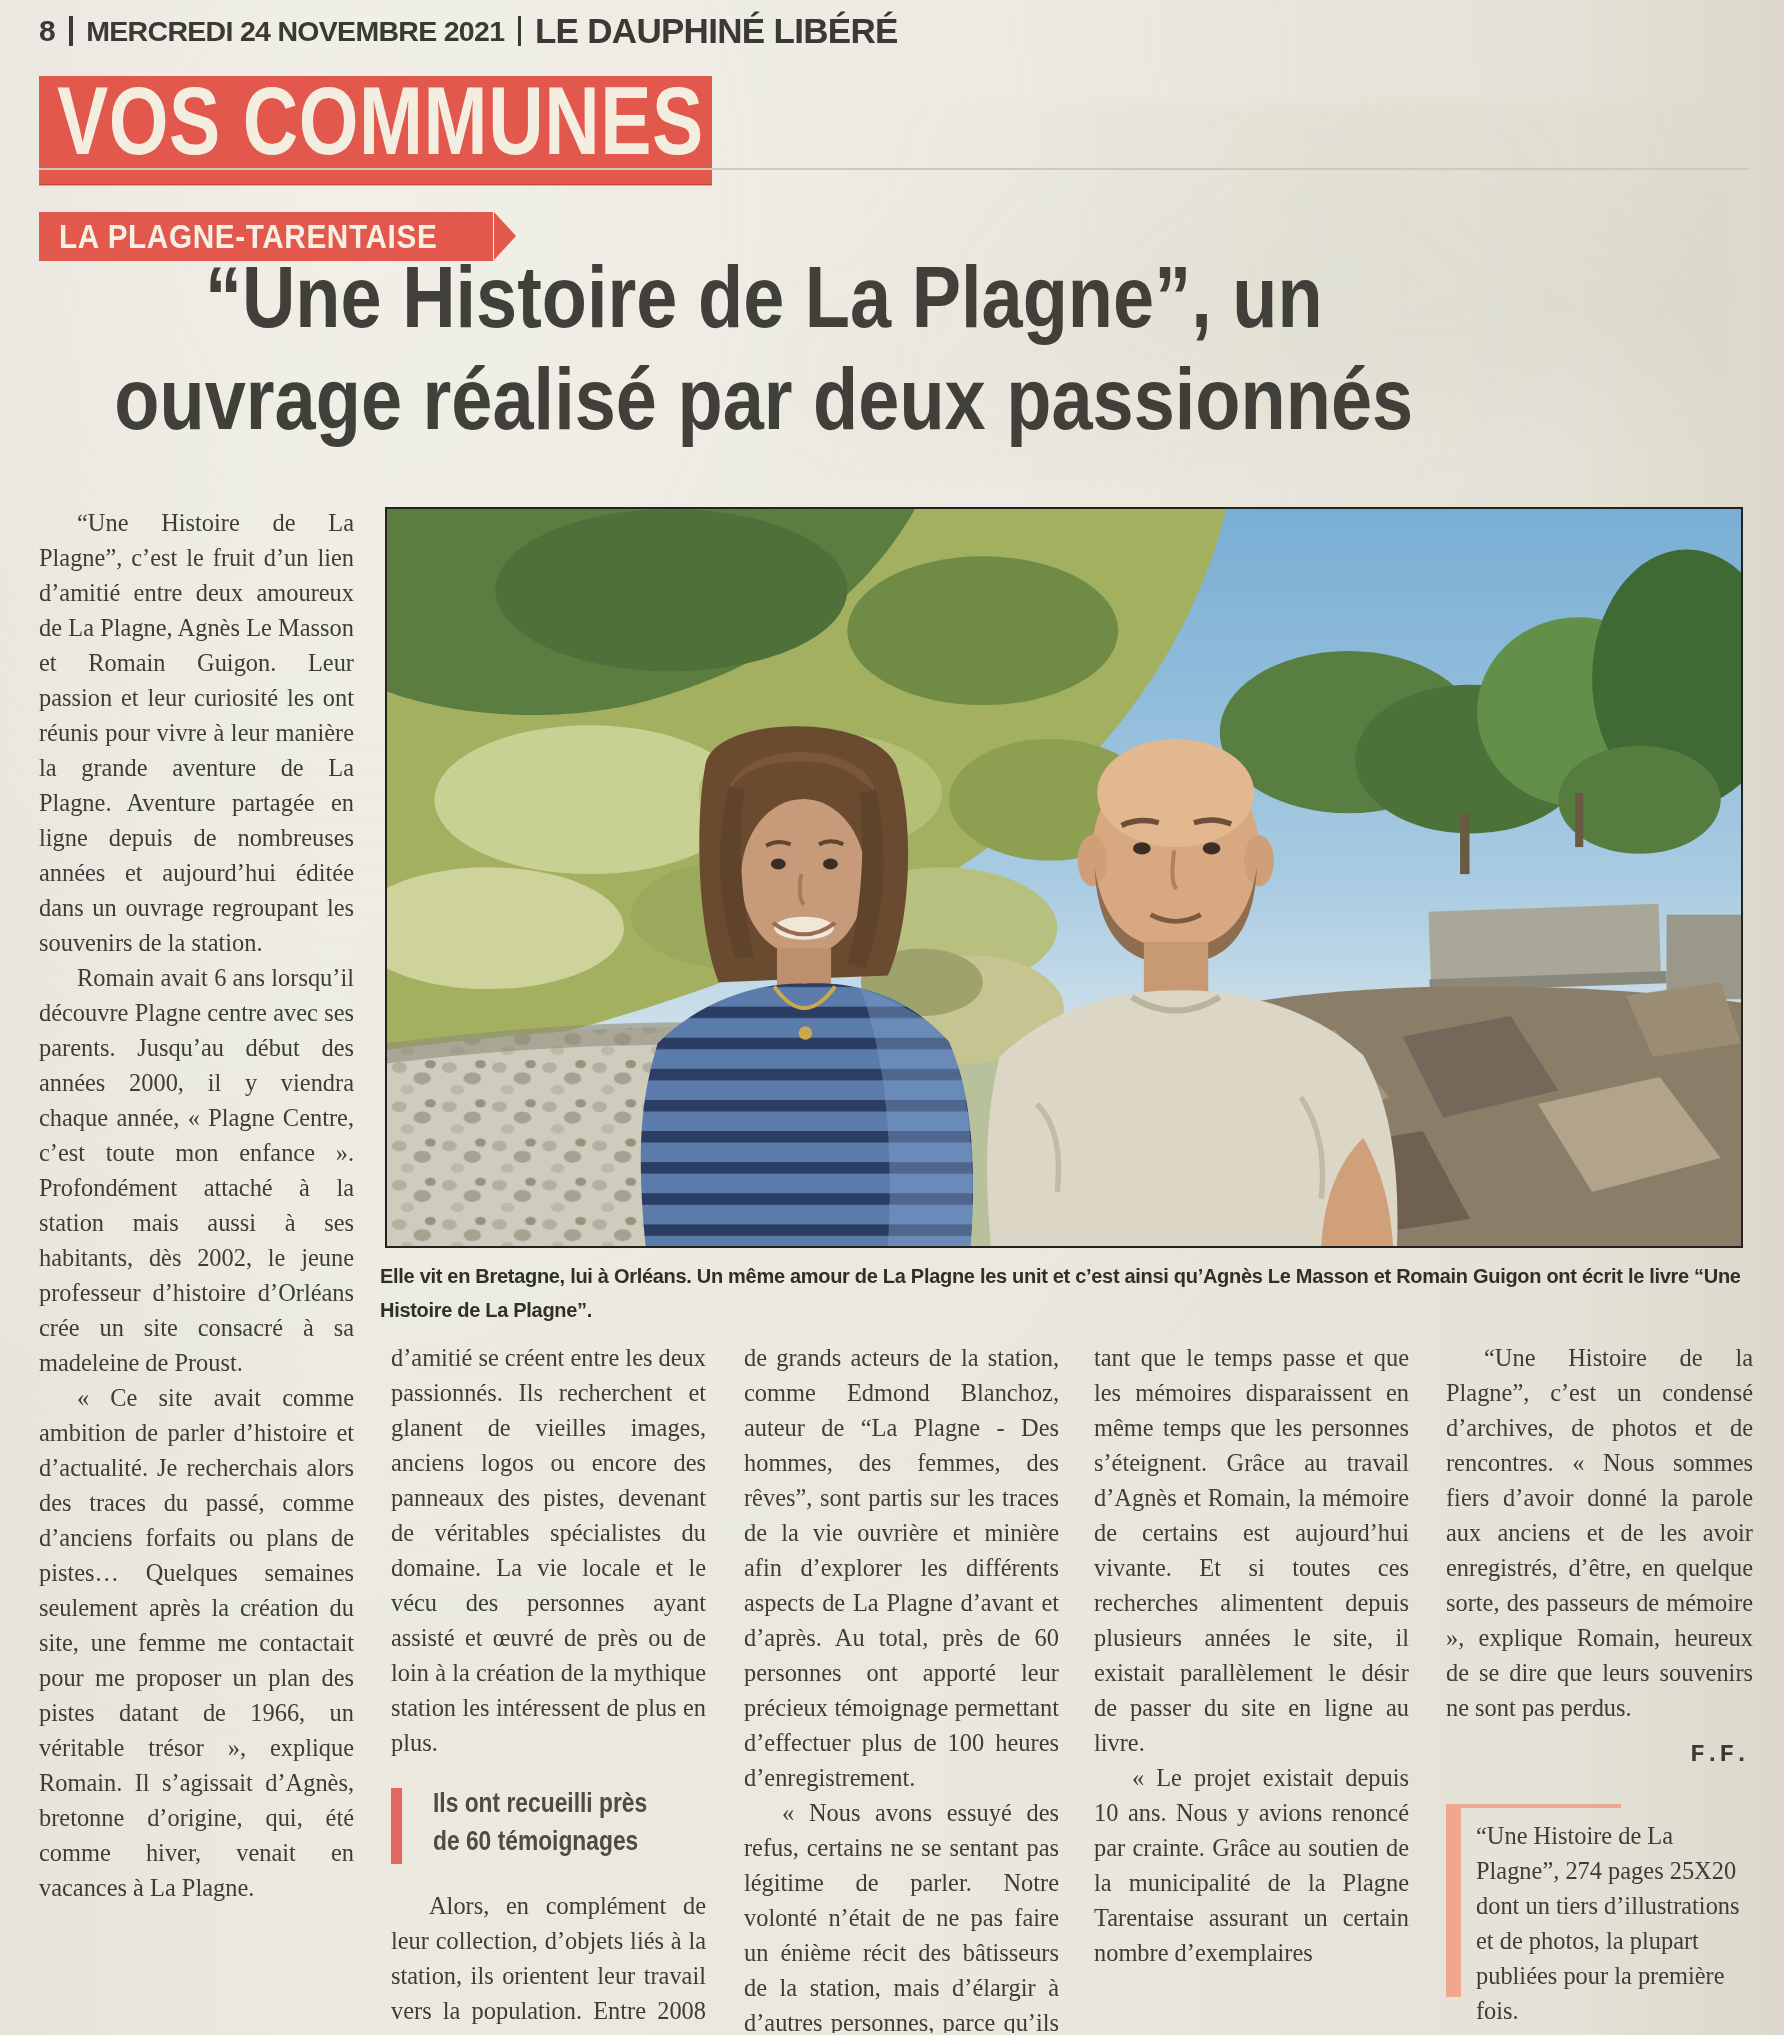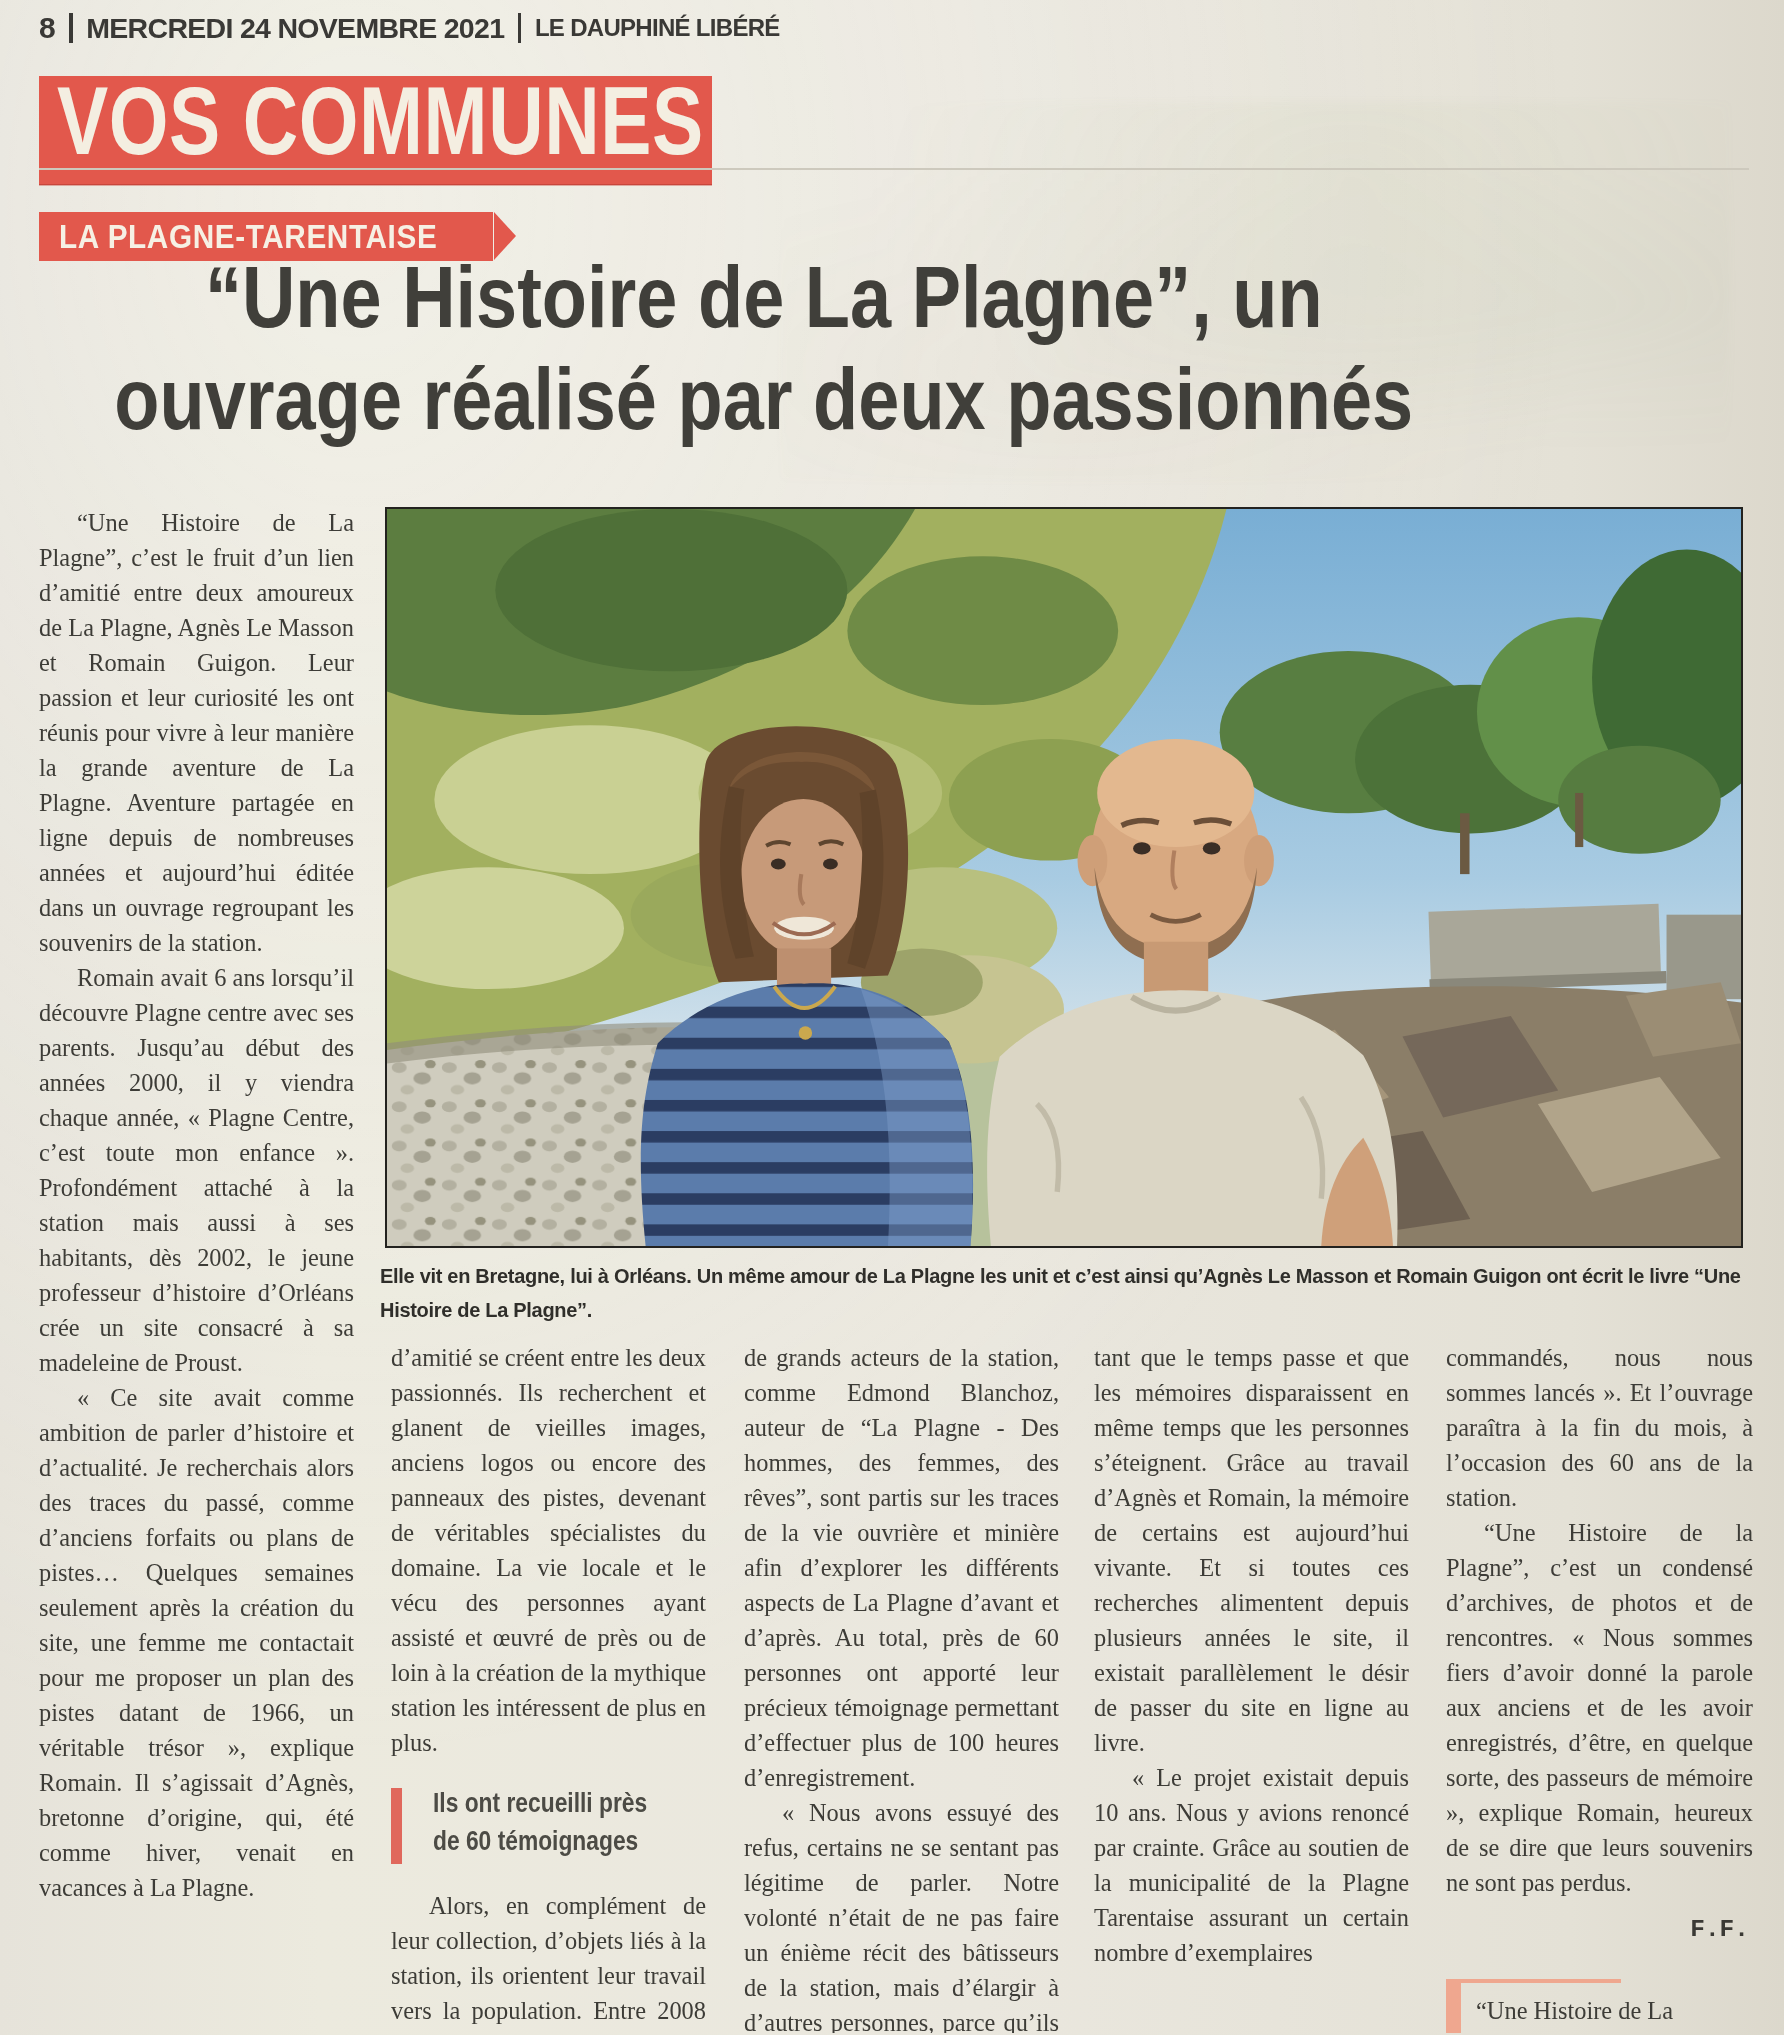--- a/index.html
+++ b/index.html
@@ -10,21 +10,21 @@
       linear-gradient(90deg,#e6e3da 0%, #eceade 18%, #eae7de 55%, #e4e1d6 88%, #dcd8cc 100%);
     font-family:"Liberation Sans", sans-serif;
     color:#3d3c37;
   }
   .abs{position:absolute;}
   
   .masthead{left:39px;top:11px;display:flex;align-items:center;gap:13.6px;color:#3a3936;}
   .masthead .pgnum{font-size:30px;font-weight:700;}
   .m-sep{width:3.4px;height:30px;background:#3a3936;}
   .masthead .mdate{font-size:28.5px;font-weight:600;letter-spacing:-0.7px;}
-  .masthead .mpaper{font-size:24px;font-weight:700;letter-spacing:-0.7px;}
+  .masthead .mpaper{font-size:35px;font-weight:700;letter-spacing:-0.7px;}
   
   .banner{left:39px;top:76px;width:673px;height:108px;background:#e2584c;box-shadow:0 1.4px 0 #c8463c;}
   .banner-text{
     position:absolute;left:17.6px;top:4.1px;white-space:nowrap;
     font-size:96px;line-height:81px;font-weight:700;color:#f4eee1;
     transform:scaleX(.80);transform-origin:left center;letter-spacing:0.7px;
   }
   .section-rule{left:39px;top:168px;width:1710px;height:2px;background:#cdc9bd;}
   
   .tag{left:39px;top:212px;height:49px;background:#e2584c;display:flex;align-items:center;padding:0 13.6px 0 20.4px;}
@@ -238,21 +238,20 @@
   <p>de grands acteurs de la station, comme Edmond Blanchoz, auteur de “La Plagne - Des hommes, des femmes, des rêves”, sont partis sur les traces de la vie ouvrière et minière afin d’explorer les différents aspects de La Plagne d’avant et d’après. Au total, près de 60 personnes ont apporté leur précieux témoignage permettant d’effectuer plus de 100 heures d’enregistrement.</p>
   <p class="ind">« Nous avons essuyé des refus, certains ne se sentant pas légitime de parler. Notre volonté n’était de ne pas faire un énième récit des bâtisseurs de la station, mais d’élargir à d’autres personnes, parce qu’ils ont tous fait la Plagne… », précisent les auteurs. D’au-</p>
 </div>
 
 <div id="col4" class="col">
   <p>tant que le temps passe et que les mémoires disparaissent en même temps que les personnes s’éteignent. Grâce au travail d’Agnès et Romain, la mémoire de certains est aujourd’hui vivante. Et si toutes ces recherches alimentent depuis plusieurs années le site, il existait parallèlement le désir de passer du site en ligne au livre.</p>
   <p class="ind">« Le projet existait depuis 10 ans. Nous y avions renoncé par crainte. Grâce au soutien de la municipalité de la Plagne Tarentaise assurant un certain nombre d’exemplaires</p>
 </div>
 
 <div id="col5" class="col">
-  <p>commandés, nous nous sommes lancés ». Et l’ouvrage paraîtra à la fin du mois, à l’occasion des 60 ans de la station.</p>
   <p class="ind">“Une Histoire de la Plagne”, c’est un condensé d’archives, de photos et de rencontres. « Nous sommes fiers d’avoir donné la parole aux anciens et de les avoir enregistrés, d’être, en quelque sorte, des passeurs de mémoire », explique Romain, heureux de se dire que leurs souvenirs ne sont pas perdus.</p>
   <div class="byline">F.F.</div>
   <div class="book-box">
     <span class="vbar"></span>
     <span class="hbar"></span>
     <p>“Une Histoire de La Plagne”, 274 pages 25X20 dont un tiers d’illustrations et de photos, la plupart publiées pour la première fois.</p>
 
   </div>
 </div>
 

